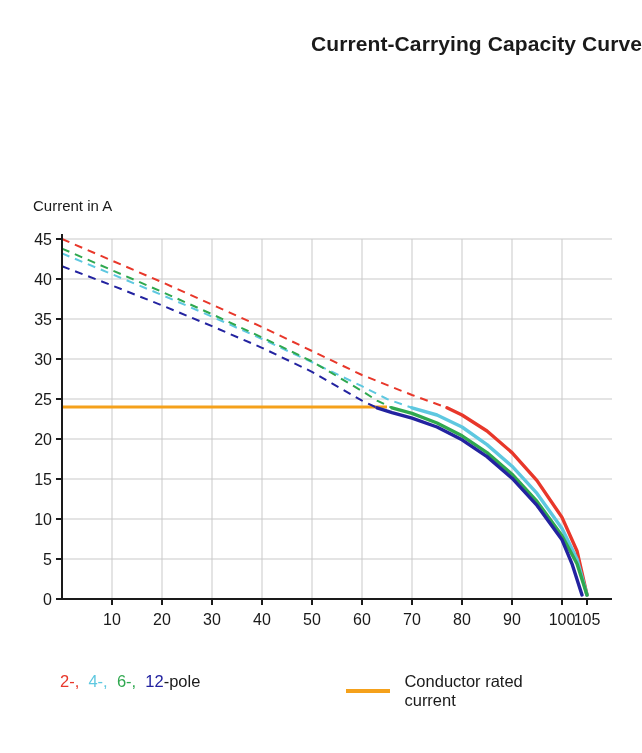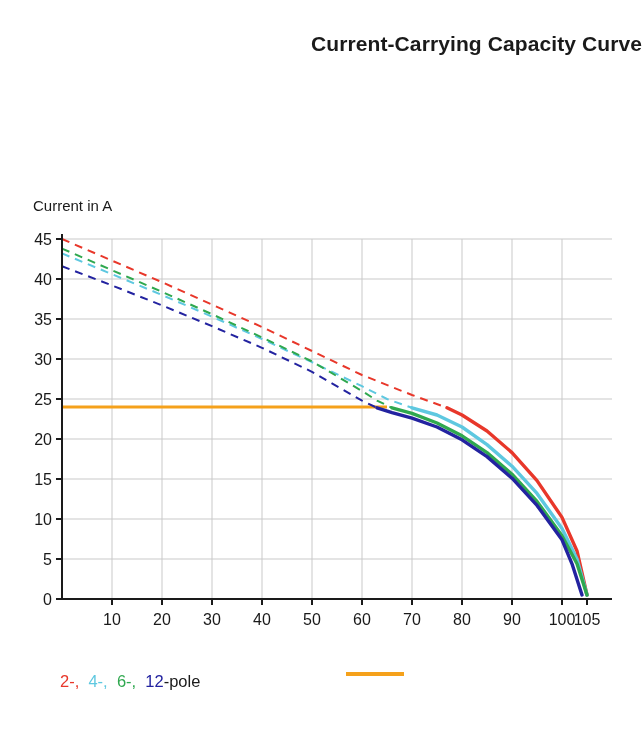--- a/index.html
+++ b/index.html
@@ -182,14 +182,15 @@
       <line x1="587" y1="410" x2="587" y2="416" stroke="#1a1a1a" stroke-width="2"></line>
     </svg>
 </div>
 
 <div class="legend">
   <div class="legend-poles">
     <span class="p2">2-,</span><span>  </span><span class="p4">4-,</span><span>  </span><span class="p6">6-,</span><span>  </span><span class="p12">12</span><span class="p-suffix">-pole</span>
   </div>
   <div class="legend-rated">
     <span class="rated-swatch"></span>
+    <span>Conductor rated current</span>
   </div>
 </div>
 
 </body></html>

